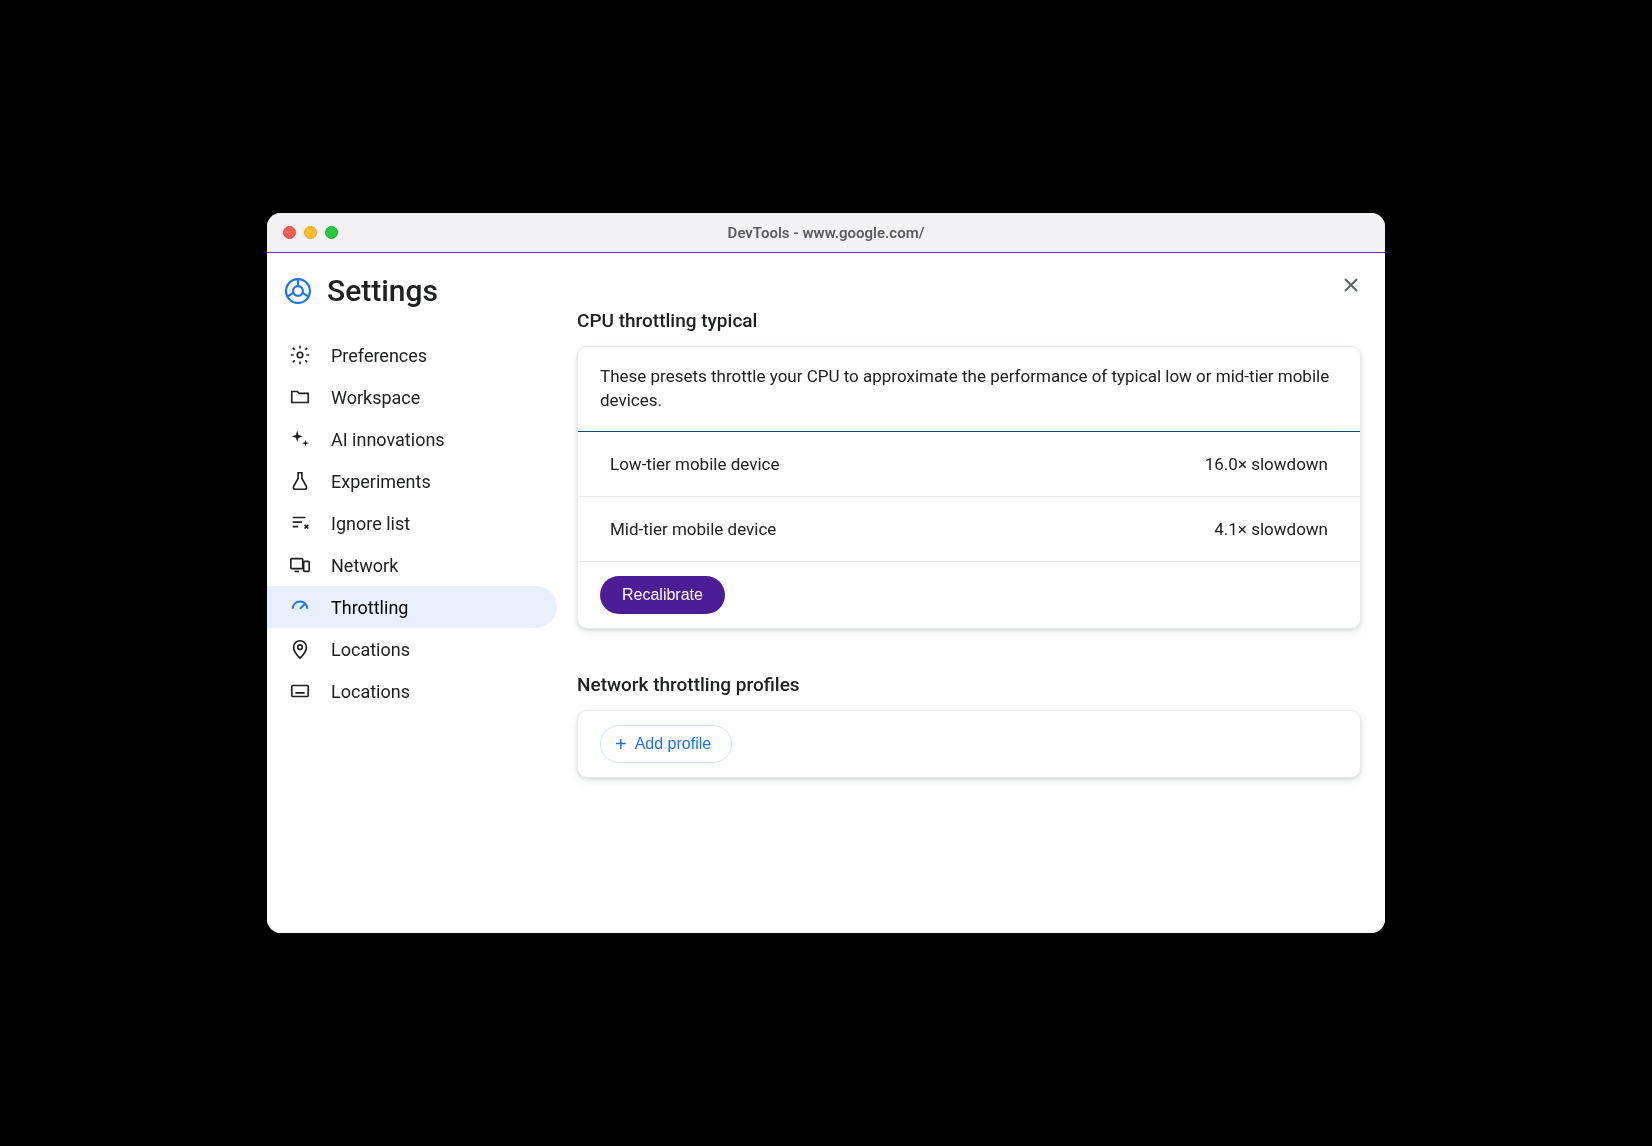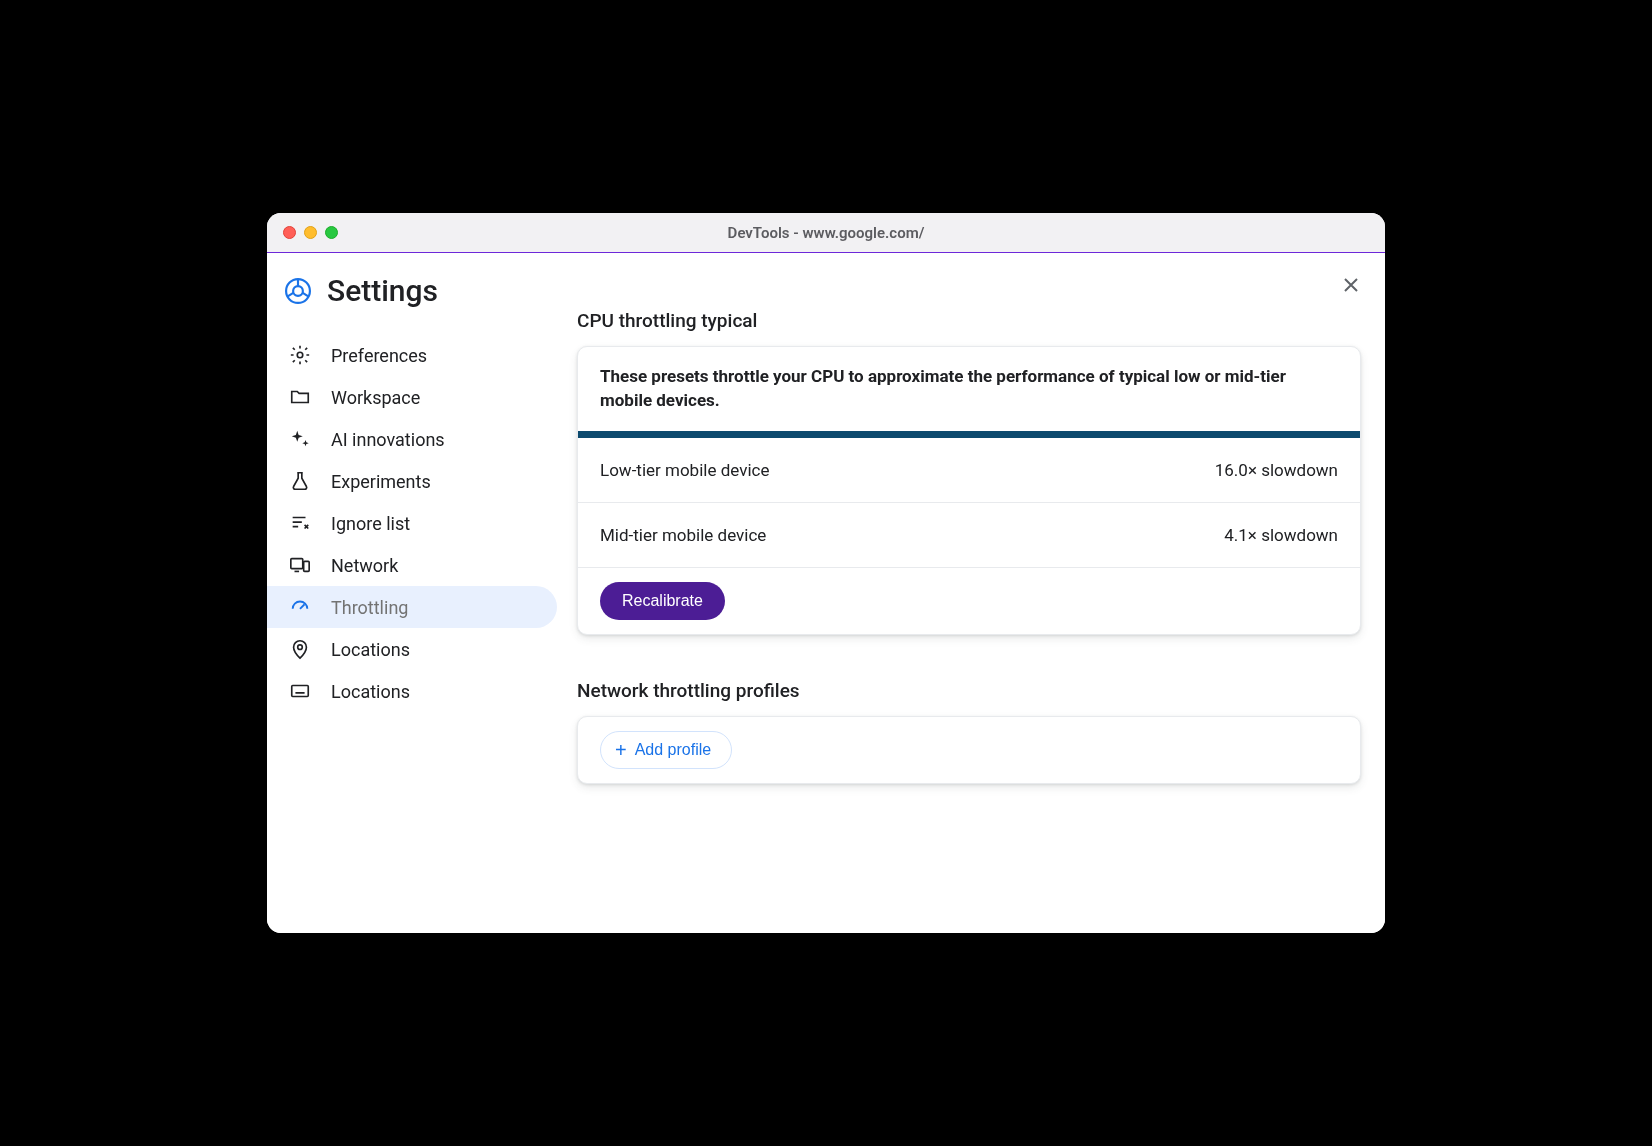--- a/index.html
+++ b/index.html
@@ -89,21 +89,21 @@
       padding: 10px 14px;
       border-radius: 0 22px 22px 0;
       cursor: pointer;
       font-size: 18px;
       color: #202124;
       margin-left: -16px;
       padding-left: 22px;
     }
     .nav-item.active {
       background: #e8f0fe;
-      color: #737373;
+      color: #000000;
     }
     .nav-icon {
       width: 22px;
       height: 22px;
       display: flex;
       align-items: center;
       justify-content: center;
       flex-shrink: 0;
     }
     .main {
@@ -120,29 +120,28 @@
       border: 1px solid #e8eaed;
       border-radius: 10px;
       box-shadow: 0 1px 3px rgba(60,64,67,0.15), 0 4px 8px rgba(60,64,67,0.1);
       background: #fff;
       overflow: hidden;
     }
     .card-desc {
       padding: 18px 22px;
       font-size: 17px;
       color: #202124;
-      border-bottom: 7px solid #0c4a6e;
+      border-bottom: 1px solid #0c4a6e;
       line-height: 1.4;
-      font-weight: bold;
     }
     .preset-row {
       display: flex;
       justify-content: space-between;
       align-items: center;
-      padding: 22px 22px;
+      padding: 22px 32px;
       font-size: 17px;
       color: #202124;
       border-bottom: 1px solid #e8eaed;
     }
     .card-footer {
       padding: 14px 22px;
     }
     .btn-primary {
       background: #4c1d95;
       color: #fff;

